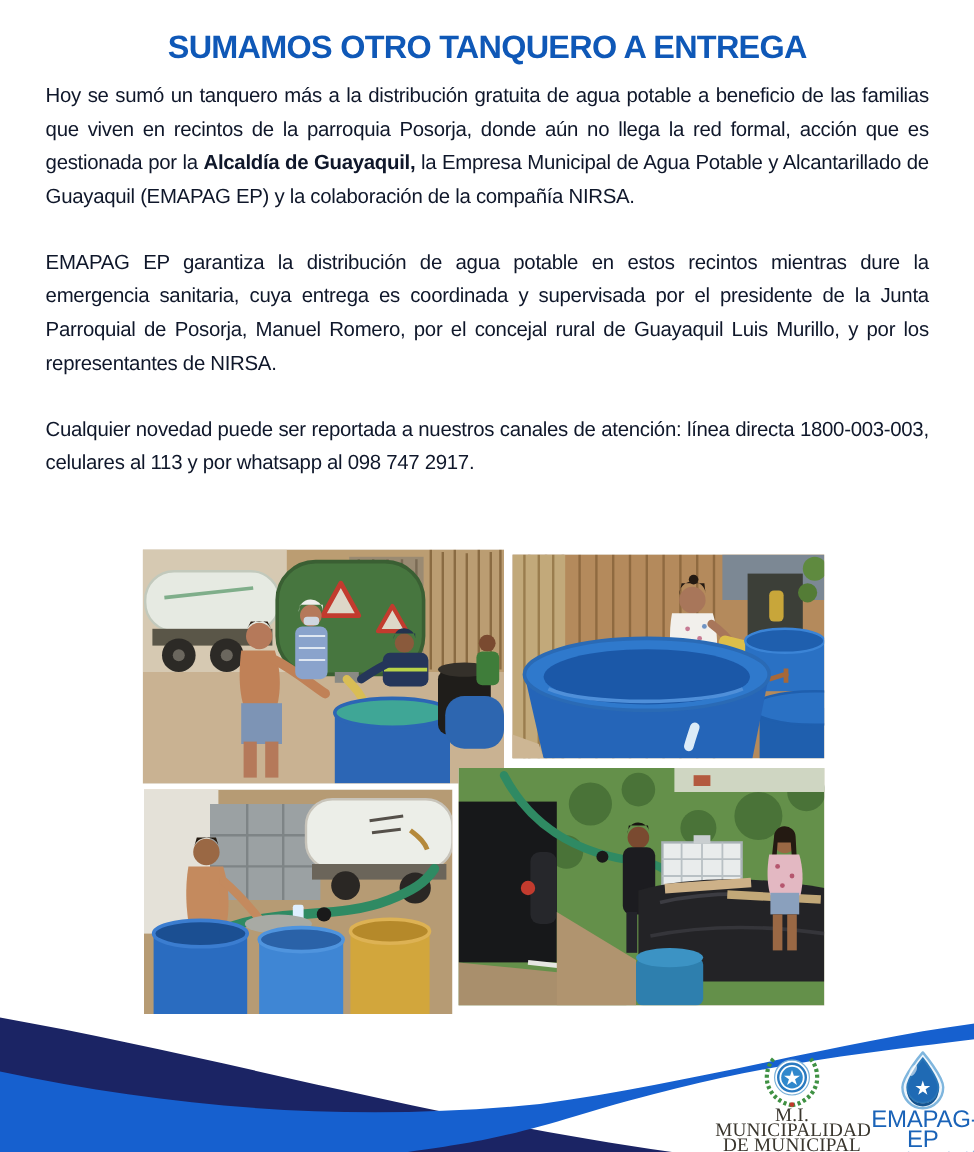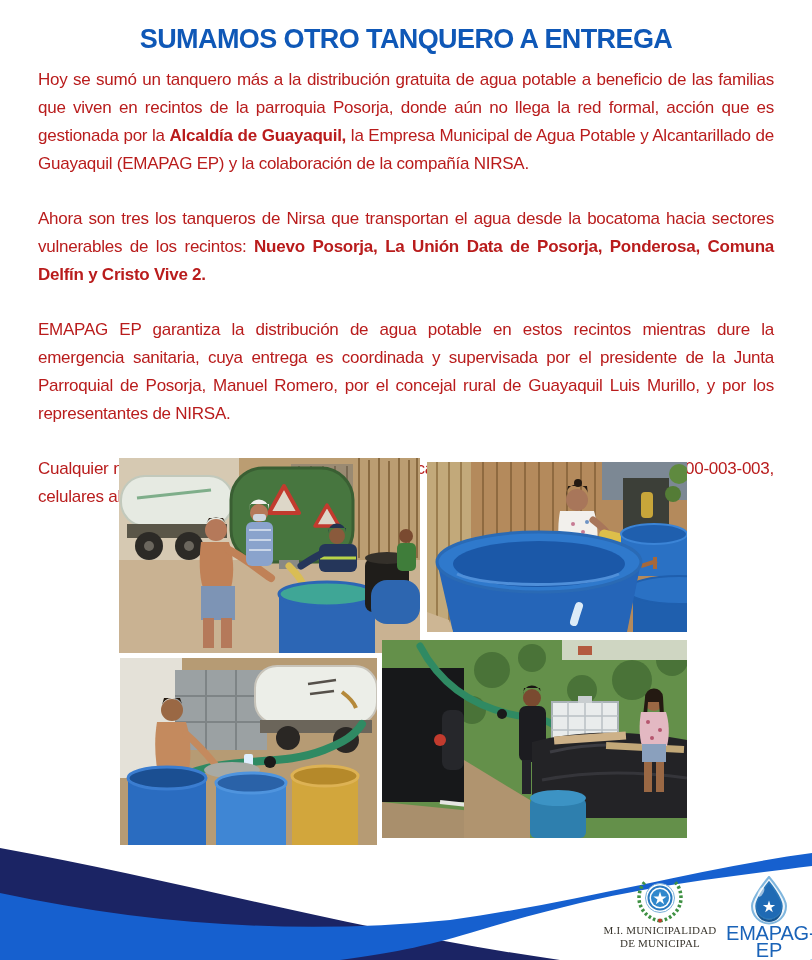--- a/index.html
+++ b/index.html
@@ -11,61 +11,60 @@
   }
   .title {
     margin-top:23px; text-align:center;
     color:#0f58b7; font-weight:bold; font-size:27px; line-height:33px;
     letter-spacing:-0.6px;
   }
   .title span { display:block; }
   .article {
     margin-top:10px; padding:0 38px;
     font-size:17px; line-height:28px; letter-spacing:-0.25px;
-    text-align:justify; color:#b91c1c;
+    text-align:justify; color:#0f172a;
   }
   .article p { margin:0 0 27px 0; }
   .article b { font-weight:bold; }
 
   
   .photo { position:absolute; overflow:hidden; background:#d8cfc0; }
   .photo svg { display:block; width:100%; height:100%; }
   .photo1 { left:119px; top:458px; width:301px; height:195px; }
   .photo2 { left:427px; top:462px; width:260px; height:170px; }
   .photo3 { left:120px; top:658px; width:257px; height:187px; }
   .photo4 { left:382px; top:640px; width:305px; height:198px; }
 
   
   .wave { position:absolute; left:0; top:840px; width:812px; height:120px; }
 
   
   .logos { position:absolute; left:596px; top:876px; width:216px; height:84px; }
   .muni { position:absolute; left:0; top:0; width:128px; text-align:center; }
   .muni svg { display:block; margin:0 auto; }
   .muni-text { font-family:"Liberation Serif", serif; color:#3a362e;
-               font-size:11px; line-height:12.5px; letter-spacing:0.2px; }
+               font-size:16px; line-height:12.5px; letter-spacing:0.2px; }
   .emapag { position:absolute; left:130px; top:0; width:86px; text-align:center; }
   .emapag svg { display:block; margin:0 auto; }
   .emapag-name { color:#1a63b8; font-weight:normal; font-size:20px;
                  letter-spacing:-0.2px; line-height:17px; }
   .emapag-tag { color:#1a63b8; font-weight:bold; font-size:5px;
                 letter-spacing:0.2px; line-height:6px; white-space:nowrap; }
 </style>
 </head>
 <body>
 
 <div class="page">
 
   <h1 class="title">
     <span>SUMAMOS OTRO TANQUERO A ENTREGA</span>
   </h1>
 
   <div class="article">
       <p><span>Hoy se sumó un tanquero más a la distribución gratuita de agua potable a beneficio de las familias que viven en recintos de la parroquia Posorja, donde aún no llega la red formal, acción que es gestionada por la </span><b>Alcaldía de Guayaquil,</b><span> la Empresa Municipal de Agua Potable y Alcantarillado de Guayaquil (EMAPAG EP) y la colaboración de la compañía NIRSA.</span></p>
-      <p><span>Ahora son tres los tanqueros de Nirsa que transportan el agua desde la bocatoma hacia sectores vulnerables de los recintos: </span><b>Nuevo Posorja, La Unión Data de Posorja, Ponderosa, Comuna Delfín y Cristo Vive 2.</b></p>
       <p><span>EMAPAG EP garantiza la distribución de agua potable en estos recintos mientras dure la emergencia sanitaria, cuya entrega es coordinada y supervisada por el presidente de la Junta Parroquial de Posorja, Manuel Romero, por el concejal rural de Guayaquil Luis Murillo, y por los representantes de NIRSA.</span></p>
       <p><span>Cualquier novedad puede ser reportada a nuestros canales de atención: línea directa 1800-003-003, celulares al 113 y por whatsapp al 098 747 2917.</span></p>
     </div>
 
   <figure class="photo photo1" aria-label="Tanquero blanco y verde entregando agua por manguera amarilla a un barril azul, con vecinos y barriles negros">
     <svg viewBox="0 0 301 195" preserveAspectRatio="none">
       <rect x="0" y="0" width="301" height="195" fill="#c9b292"></rect>
       <rect x="0" y="0" width="301" height="102" fill="#bb9d72"></rect>
       <rect x="0" y="0" width="120" height="102" fill="#d6c9b2"></rect>
       <g stroke="#8a6b42" stroke-width="2">

